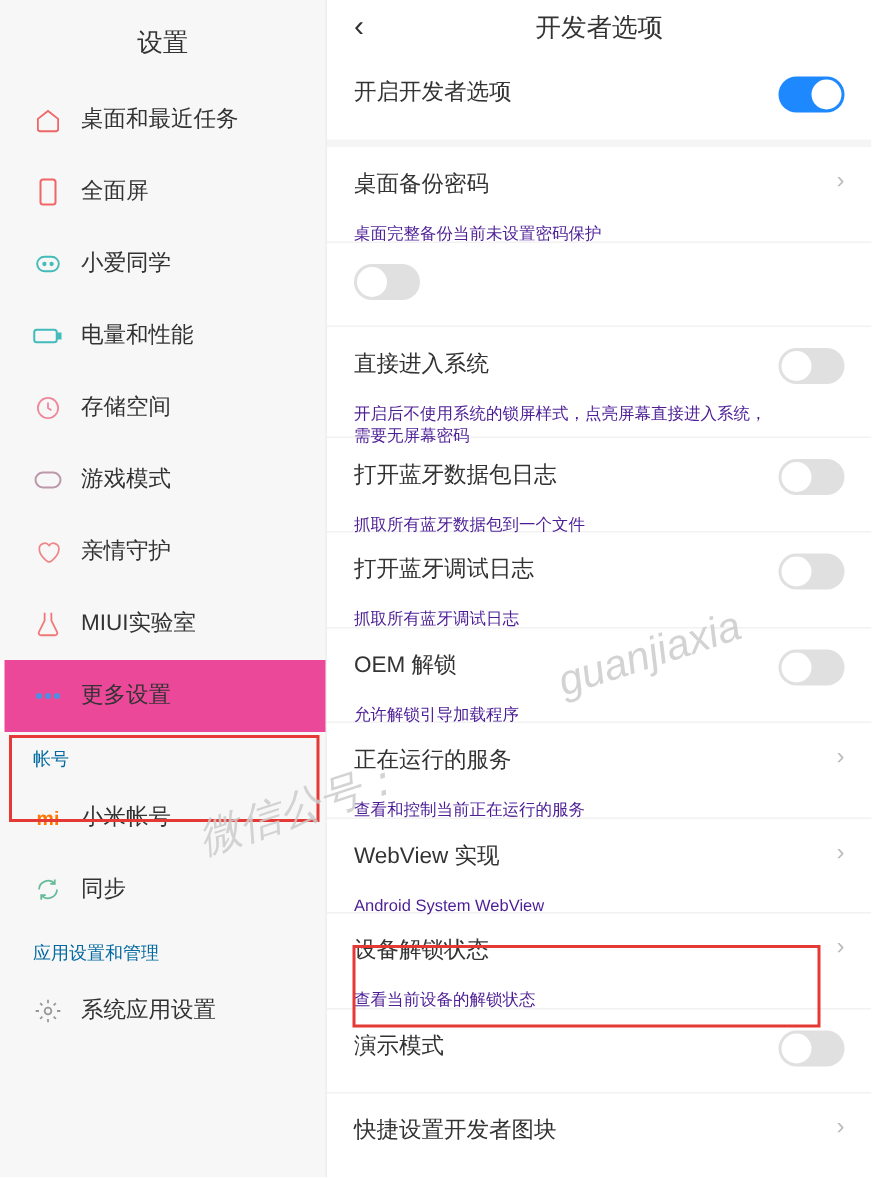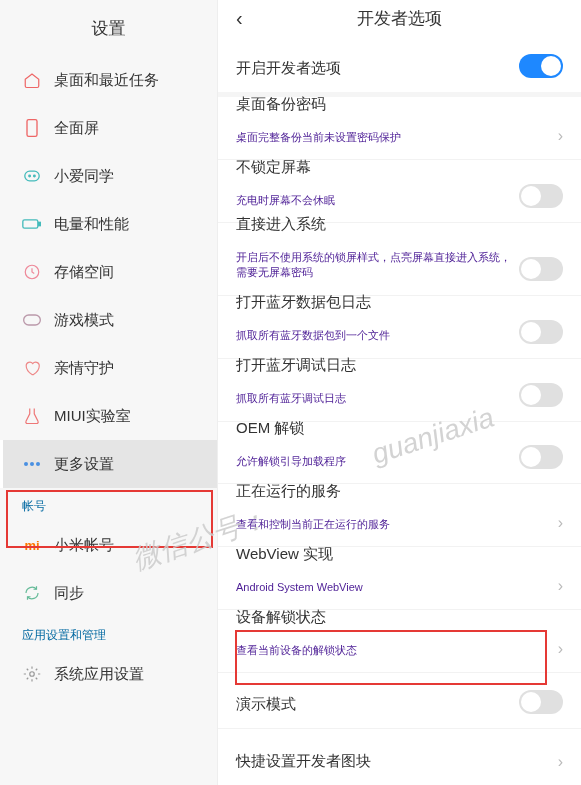--- a/index.html
+++ b/index.html
@@ -2,26 +2,26 @@
 <html><head>
 <meta charset="utf-8">
 <style>
 *{box-sizing:border-box;margin:0;padding:0;font-family:-apple-system,BlinkMacSystemFont,"PingFang SC","Microsoft YaHei",sans-serif}
 body{width:581px;height:785px;display:flex;background:#fff;overflow:hidden;position:relative}
 .left-pane{width:218px;background:#f7f7f7;display:flex;flex-direction:column;border-right:1px solid #eee}
 .right-pane{flex:1;background:#fff;display:flex;flex-direction:column}
 .hdr{height:56px;display:flex;align-items:center;justify-content:center;font-size:17px;font-weight:500;color:#333;position:relative}
 .back{position:absolute;left:18px;font-size:20px;color:#333;cursor:pointer}
 .l-item{display:flex;padding:14px 12px 14px 22px;cursor:pointer}
-.l-item.sel{background:#e5e5e5;position:relative}
+.l-item.sel{background:#ec4899;position:relative}
 .l-item.sel::before{content:"";position:absolute;left:0;top:0;bottom:0;width:3px;background:#fff}
 .l-ico{width:20px;height:20px;margin-right:12px;display:flex;align-items:center;justify-content:center;flex-shrink:0}
 .l-txt{font-size:15px;color:#333;line-height:1.3}
 .l-section{padding:10px 12px 6px 22px;font-size:12px;color:#0369a1}
-.r-row{display:flex;align-items:flex-end;padding:14px 18px;border-bottom:1px solid #f2f2f2;cursor:pointer;min-height:56px}
+.r-row{display:flex;align-items:flex-start;padding:14px 18px;border-bottom:1px solid #f2f2f2;cursor:pointer;min-height:56px}
 .r-row.nb{border-bottom:none}
 .r-body{flex:1;padding-right:8px}
 .r-title{font-size:15px;color:#333;line-height:1.4}
 .r-sub{font-size:11px;color:#4c1d95;margin-top:16px;line-height:1.4}
 .chev{color:#bbb;font-size:16px}
 .tog{width:44px;height:24px;border-radius:12px;position:relative;flex-shrink:0}
 .tog.on{background:#1e88ff}
 .tog.off{background:#e0e0e0}
 .tog::after{content:"";position:absolute;width:20px;height:20px;border-radius:50%;background:#fff;top:2px}
 .tog.on::after{right:2px}
@@ -162,24 +162,20 @@
   <div class="r-gap"></div>
 
   <div class="r-row">
     <div class="r-body">
         <div class="r-title">桌面备份密码</div>
         <div class="r-sub">桌面完整备份当前未设置密码保护</div>
       </div>
     <span class="chev">›</span>
   </div>
   <div class="r-row">
-    <div class="r-body">
-        <div class="r-title">不锁定屏幕</div>
-        <div class="r-sub">充电时屏幕不会休眠</div>
-      </div>
     <div class="tog off"></div>
   </div>
   <div class="r-row">
     <div class="r-body">
         <div class="r-title">直接进入系统</div>
         <div class="r-sub">开启后不使用系统的锁屏样式，点亮屏幕直接进入系统，需要无屏幕密码</div>
       </div>
     <div class="tog off"></div>
   </div>
   <div class="r-row">

